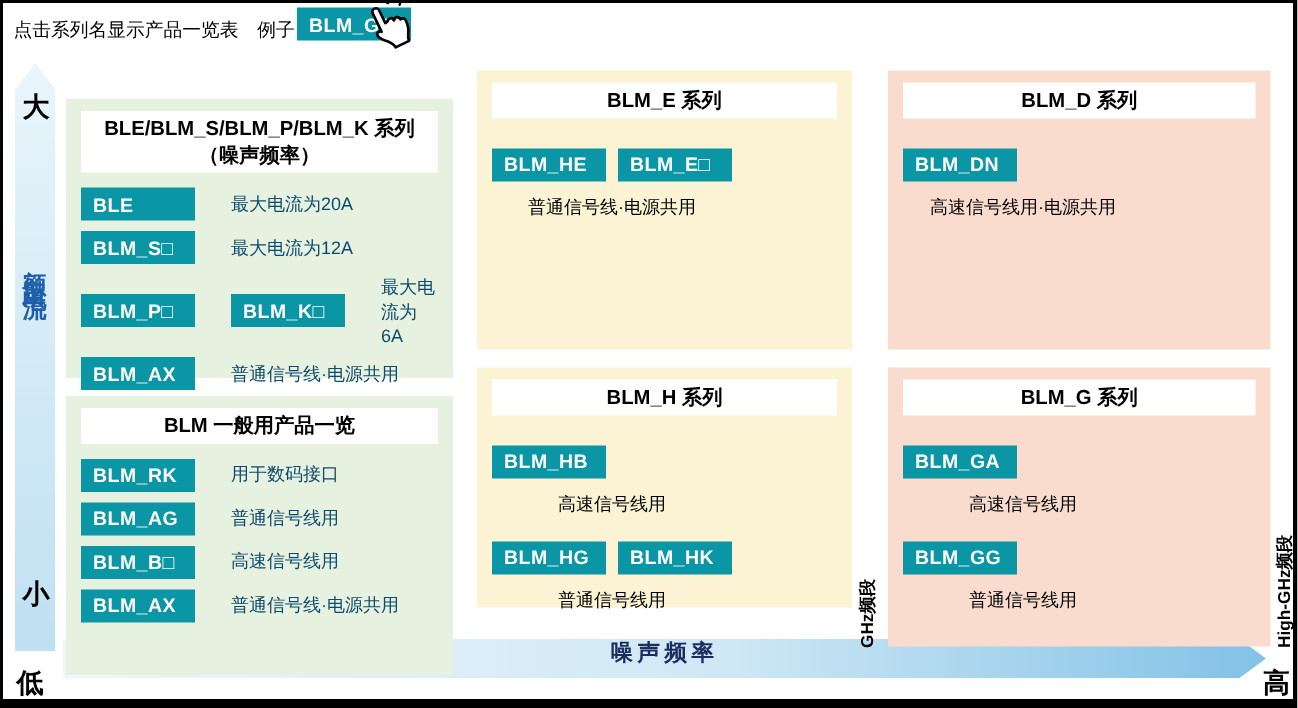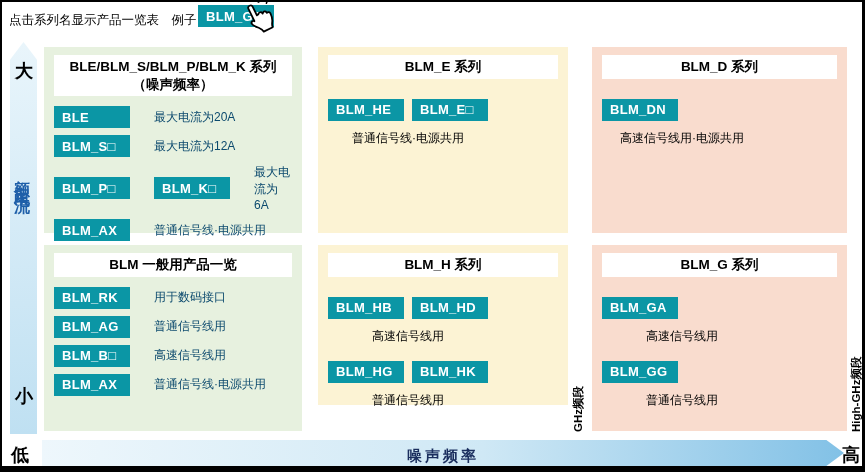--- a/index.html
+++ b/index.html
@@ -14,42 +14,42 @@
 
   
   .chip { background: #0b96a5; color: #fff; font-weight: bold; font-size: 13px;
           min-width: 76px; height: 22px; border: none; text-align: left;
           padding: 0 6px 0 8px; font-family: inherit; letter-spacing: .3px; cursor: pointer; }
 
   
   .yaxis-arrow { position: absolute; left: 8px; top: 40px; width: 27px; height: 392px;
                  background: linear-gradient(to top, #bfe0f2, #e9f5fb);
                  clip-path: polygon(50% 0, 100% 4.5%, 100% 100%, 0 100%, 0 4.5%); }
-  .xaxis-arrow { position: absolute; left: 40px; top: 438px; width: 802px; height: 26px;
+  .xaxis-arrow { position: absolute; left: 40px; top: 424px; width: 802px; height: 26px;
                  background: linear-gradient(to right, #eef7fc 0%, #cfe8f5 55%, #82c1e6 100%);
                  clip-path: polygon(0 0, 97.8% 0, 100% 50%, 97.8% 100%, 0 100%);
-                 display: flex; align-items: flex-end; justify-content: center; }
+                 display: flex; align-items: flex-start; justify-content: center; }
   .xaxis-label { color: #1a2e5e; font-weight: bold; font-size: 15px; letter-spacing: 3px; }
   .axis-end { position: absolute; font-weight: bold; font-size: 18px; color: #000; }
   .y-top { left: 13px; top: 57px; }
   .y-bottom { left: 13px; top: 382px; }
   .x-left { left: 9px; top: 441px; }
   .x-right { left: 840px; top: 441px; }
   .y-label { position: absolute; left: 9px; top: 166px; writing-mode: vertical-rl; text-orientation: upright;
              font-weight: bold; font-size: 16px; color: #1e5fa9; letter-spacing: 5px; }
 
   
   .band-label { position: absolute; font-weight: bold; font-size: 11.5px; color: #000;
                 transform: rotate(-90deg); transform-origin: 0 0; white-space: nowrap; }
   .band-ghz { left: 569px; top: 430px; }
   .band-highghz { left: 847px; top: 430px; }
 
   
   .panel { position: absolute; padding: 8px 10px; }
-  .green  { background: #e7f1df; }
+  .green  { background: #e7f1df; margin-top: 19px; }
   .yellow { background: #fcf3d4; }
   .pink   { background: #f9dcce; }
   .ptitle { background: #fff; font-weight: bold; font-size: 13.5px; text-align: center;
             padding: 3px 0; margin-bottom: 10px; color: #000; line-height: 1.3; }
   .g-row { display: flex; align-items: center; gap: 24px; margin-bottom: 7px; }
   .desc { font-size: 12px; color: #0c4a6e; }
   .btn-row { display: flex; gap: 8px; margin-top: 20px; }
   .gdesc { font-size: 12px; color: #000; width: 160px; text-align: center; margin-top: 9px; }
   .group-gap { margin-top: 16px; }
 </style>
@@ -143,21 +143,20 @@
     <div class="g-row">
       <button class="chip">BLM_AX</button>
       <span class="desc">普通信号线·电源共用</span>
     </div>
   </section>
 
   <section class="panel yellow" style="left:316px;top:243px;width:250px;height:160px">
     <div class="ptitle">BLM_H 系列</div>
     <div class="btn-row">
       <button class="chip">BLM_HB</button>
-      <button class="chip">BLM_HD</button>
     </div>
     <div class="gdesc">高速信号线用</div>
     <div class="btn-row group-gap">
       <button class="chip">BLM_HG</button>
       <button class="chip">BLM_HK</button>
     </div>
     <div class="gdesc">普通信号线用</div>
   </section>
 
   <section class="panel pink" style="left:590px;top:243px;width:255px;height:186px">

